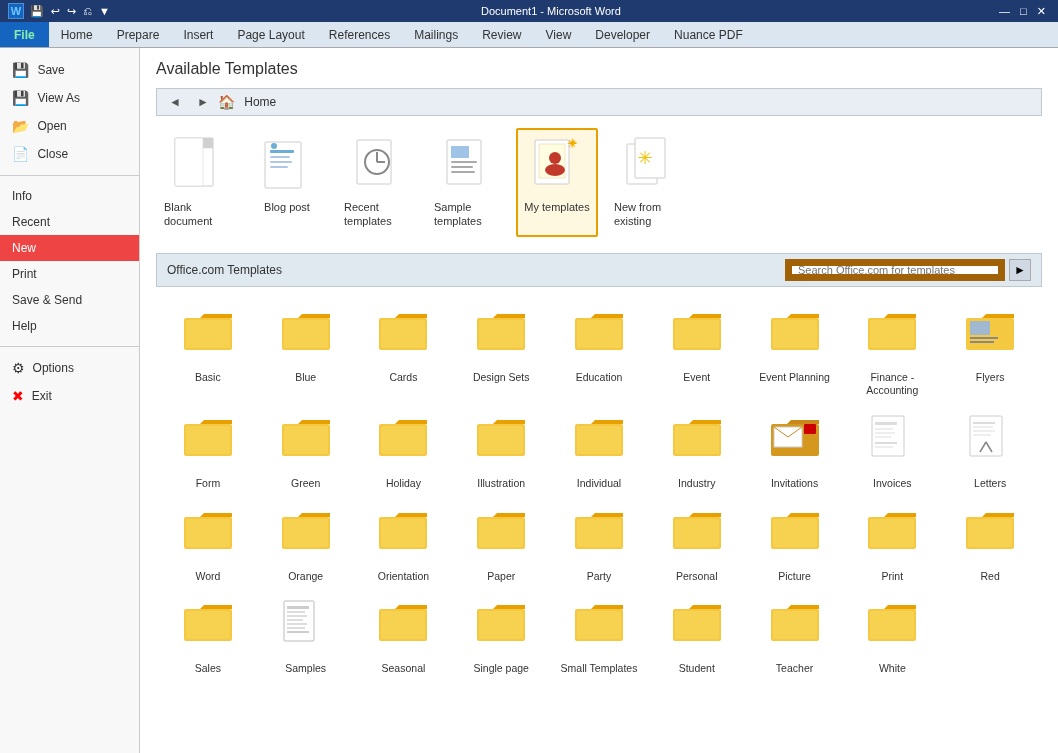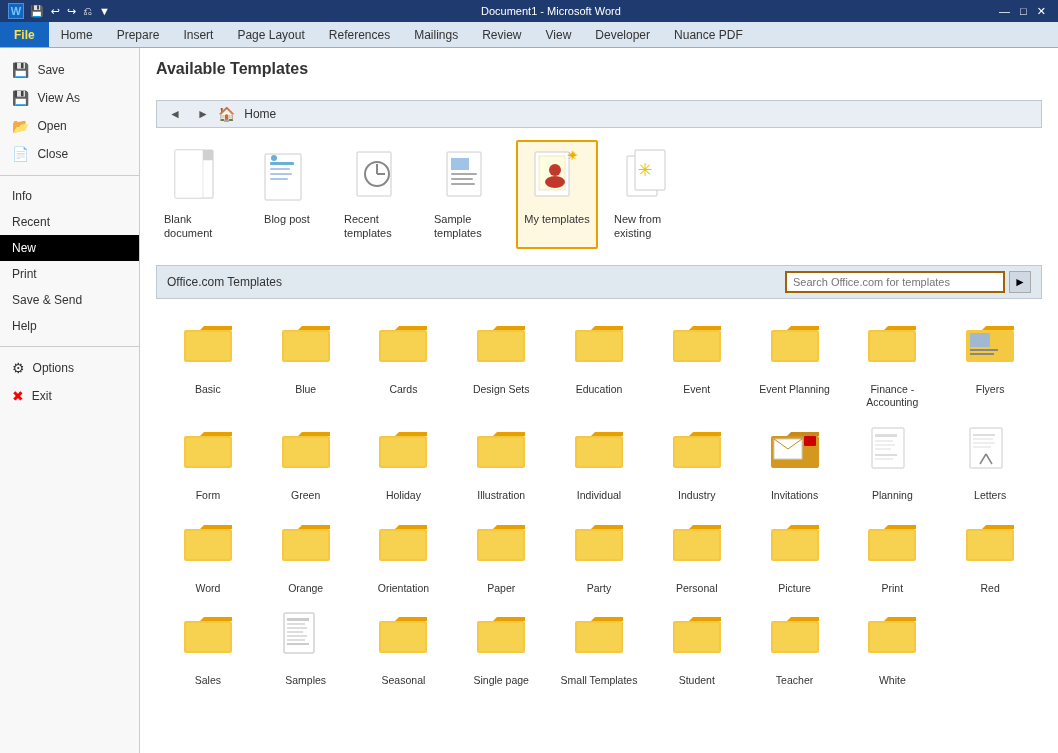--- a/index.html
+++ b/index.html
@@ -24,21 +24,21 @@
     
     .menubar {
       background: #dce6f0;
       border-bottom: 1px solid #aaa;
       display: flex;
       align-items: stretch;
       height: 26px;
     }
     .file-tab {
       background: #1565c0;
-      color: #fde047;
+      color: #86efac;
       padding: 0 14px;
       display: flex;
       align-items: center;
       font-size: 12px;
       font-weight: bold;
       cursor: pointer;
     }
     .menu-item {
       padding: 0 12px;
       display: flex;
@@ -69,38 +69,38 @@
     .sidebar-item {
       padding: 6px 12px;
       cursor: pointer;
       color: #333;
       font-size: 12px;
       display: flex;
       align-items: center;
       gap: 8px;
     }
     .sidebar-item.active {
-      background: #000000;
+      background: #ef4444;
       color: white;
     }
     .sidebar-divider { height: 1px; background: #ccc; margin: 3px 0; }
     .si-icon { font-size: 14px; }
 
     
     .content {
       flex: 1;
       background: white;
       overflow-y: auto;
       padding: 12px 16px;
     }
     .content-title {
       font-size: 16px;
-      font-weight: bold;
+      font-weight: normal;
       color: #333;
-      margin-bottom: 22px;
+      margin-bottom: 10px;
     }
 
     
     .nav-bar {
       background: #e8eef4;
       border: 1px solid #c0c8d0;
       display: flex;
       align-items: center;
       padding: 3px 6px;
       gap: 4px;
@@ -149,21 +149,21 @@
       align-items: center;
       justify-content: space-between;
       margin-bottom: 10px;
     }
     .search-box {
       display: flex;
       align-items: center;
       gap: 4px;
     }
     .search-input {
-      border: 2px solid #a16207;
+      border: 7px solid #a16207;
       padding: 2px 6px;
       font-size: 11px;
       width: 220px;
       height: 22px;
       color: #999;
     }
     .search-btn {
       background: #d0d8e4;
       border: 1px solid #aaa;
       width: 22px;
@@ -516,21 +516,21 @@
       <div class="folder-item">
         <svg class="folder-svg" viewBox="0 0 52 44">
           <rect x="6" y="2" width="32" height="40" rx="1" fill="white" stroke="#ccc"></rect>
           <rect x="9" y="8" width="22" height="3" fill="#ddd"></rect>
           <rect x="9" y="14" width="18" height="2" fill="#eee"></rect>
           <rect x="9" y="18" width="20" height="2" fill="#eee"></rect>
           <rect x="9" y="22" width="16" height="2" fill="#eee"></rect>
           <rect x="9" y="28" width="22" height="2" fill="#ddd"></rect>
           <rect x="9" y="32" width="18" height="2" fill="#eee"></rect>
         </svg>
-        <span class="folder-label">Planning</span>
+        <span class="folder-label">Invoices</span>
       </div>
 
       <div class="folder-item">
         <svg class="folder-svg" viewBox="0 0 52 44">
           <rect x="6" y="2" width="32" height="40" rx="1" fill="white" stroke="#ccc"></rect>
           <rect x="9" y="8" width="22" height="2" fill="#ddd"></rect>
           <rect x="9" y="12" width="20" height="2" fill="#eee"></rect>
           <rect x="9" y="16" width="22" height="2" fill="#eee"></rect>
           <rect x="9" y="20" width="18" height="2" fill="#eee"></rect>
           <line x1="22" y1="28" x2="16" y2="38" stroke="#888" stroke-width="1.5"></line>

